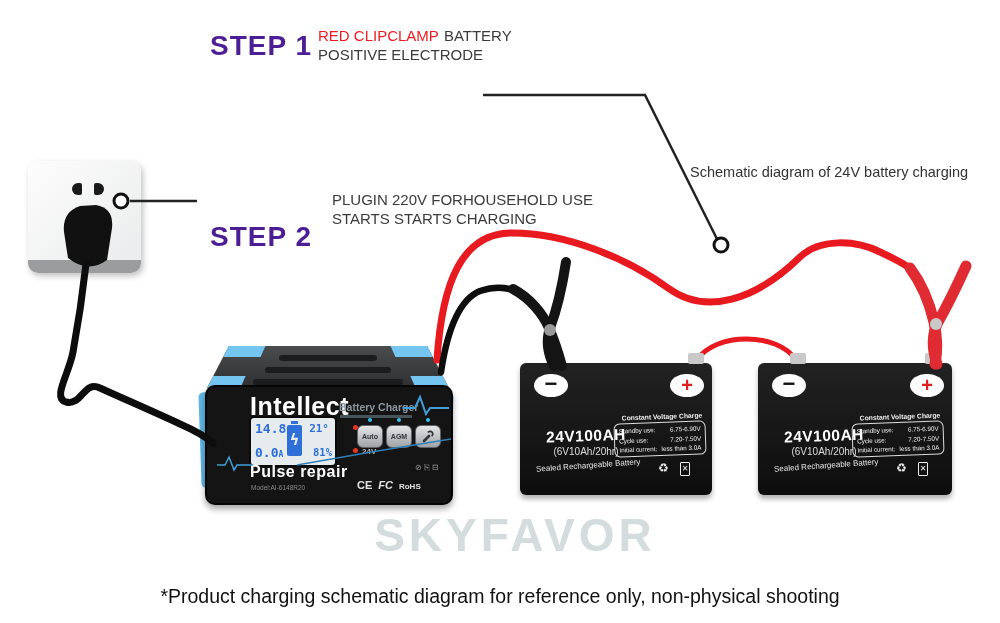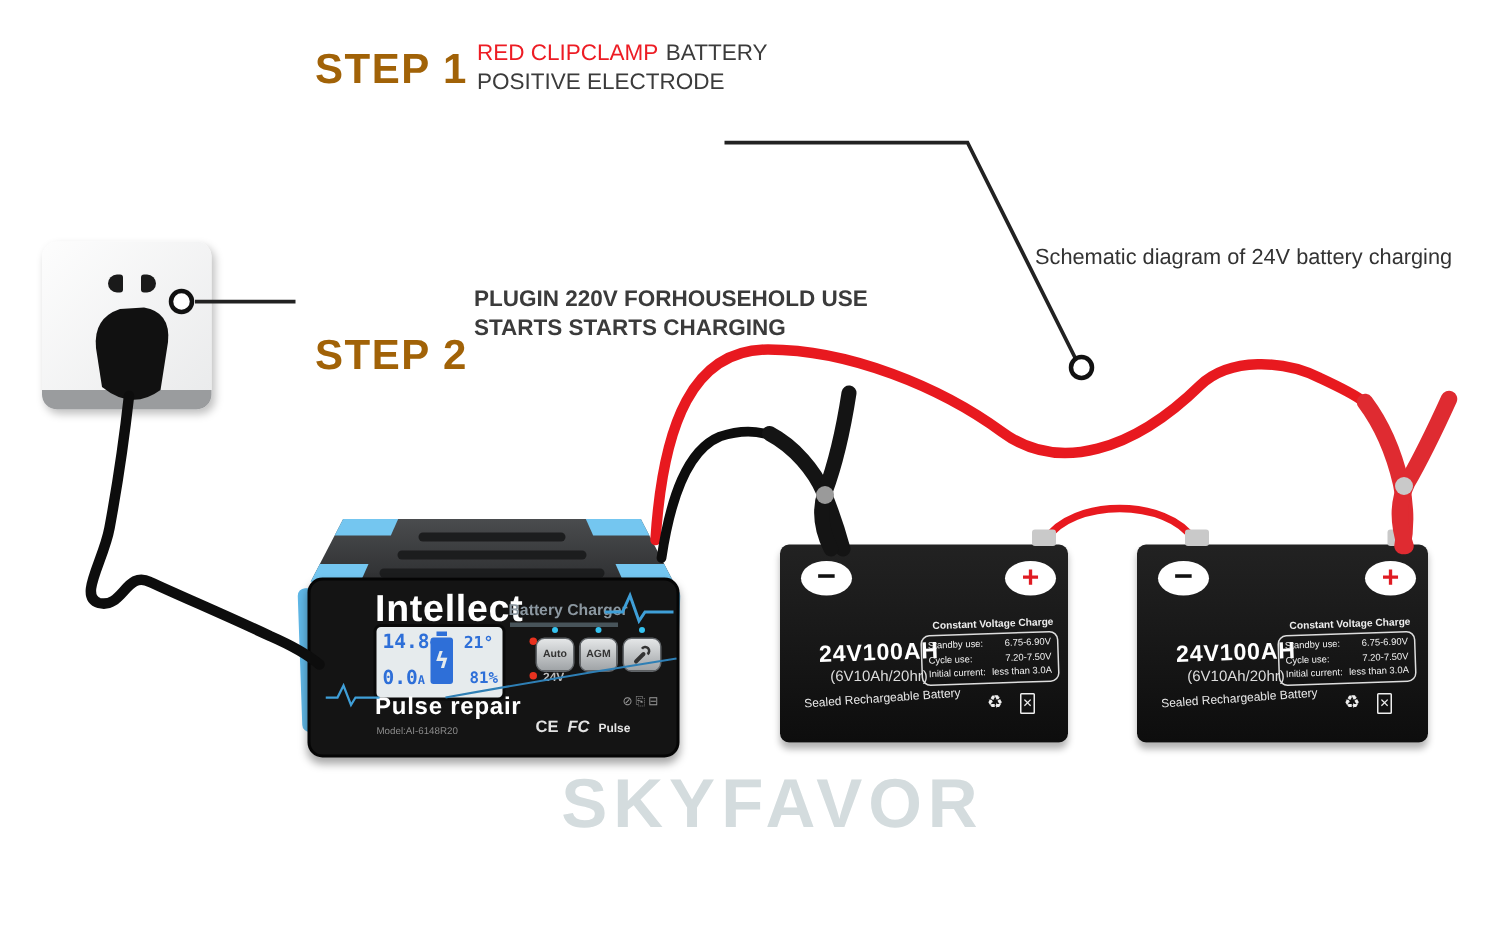--- a/index.html
+++ b/index.html
@@ -1,29 +1,29 @@
 <!DOCTYPE html>
 <html><head>
 <meta charset="utf-8">
 <style>
   html,body{margin:0;padding:0;background:#fff;}
   #canvas{position:relative;width:1000px;height:623px;background:#fff;overflow:hidden;
           font-family:"Liberation Sans",sans-serif;}
 
   
-  .step-label{position:absolute;font-size:28px;font-weight:bold;color:#a16207;letter-spacing:1px;z-index:20;}
+  .step-label{position:absolute;font-size:28px;font-weight:bold;color:#4c1d95;letter-spacing:1px;z-index:20;}
   .step-desc{position:absolute;font-size:15px;line-height:19px;color:#3b3b3b;z-index:20;}
   .step-desc .red{color:#ed1c24;}
   .step-desc .gap{margin-left:5px;margin-top:37px;}
   #step1-label{left:210px;top:30px;}
   #step1-desc{left:318px;top:26px;}
   #black-note{left:318px;top:86px;}
   #schematic-note{position:absolute;left:690px;top:164px;font-size:14.5px;color:#333;z-index:20;}
   #step2-label{left:210px;top:189px;margin-top:32px;}
-  #step2-desc{left:316px;top:190px;font-weight:bold;}
+  #step2-desc{left:332px;top:190px;}
 
   
   #outlet{position:absolute;left:28px;top:161px;width:113px;height:112px;background:linear-gradient(135deg,#fdfdfd,#e9eaeb);
           border-radius:10px;box-shadow:2px 3px 6px rgba(0,0,0,.25);z-index:5;}
   #outlet-strip{position:absolute;left:0;bottom:0;width:100%;height:13px;background:#9a9c9e;border-radius:0 0 10px 10px;}
   .slot{position:absolute;top:22px;width:10px;height:12px;background:#1a1a1a;}
   .slot-l{left:44px;border-radius:6px 2px 2px 6px;}
   .slot-r{left:66px;border-radius:2px 6px 6px 2px;}
 
   
@@ -156,21 +156,21 @@
       <div class="cbtn" id="btn2">AGM</div>
       <div class="cbtn" id="btn3">
         <svg width="14" height="14" style="margin-top:4px;">
           <path d="M3 11 L8 6" stroke="#333" stroke-width="2.6" stroke-linecap="round"></path>
           <path d="M7 2.5 a2.6 2.6 0 1 1 3.6 3.6" fill="none" stroke="#333" stroke-width="1.7"></path>
         </svg>
       </div>
       <div id="mode">Pulse repair</div>
       <div id="model">Model:AI-6148R20</div>
       <div id="certs">
-        <span class="cert-ce">CE</span><span class="cert-fcc">FC</span><span class="cert-rohs">Pulse</span>
+        <span class="cert-ce">CE</span><span class="cert-fcc">FC</span><span class="cert-rohs">RoHS</span>
       </div>
       <div id="mini-icons">⊘⎘⊟</div>
       <svg class="pulse-svg" style="left:10px;top:66px;" width="40" height="20">
         <polyline points="0,12 8,12 12,4 17,17 20,12 36,12" fill="none" stroke="#3f9fd8" stroke-width="1.5"></polyline>
       </svg>
       <svg class="pulse-svg" style="left:88px;top:46px;" width="158" height="36">
         <path d="M2 32 Q 80 18 156 6" fill="none" stroke="#2e7fb5" stroke-width="1.4"></path>
       </svg>
     </div>
   </div>
@@ -219,20 +219,21 @@
       <div class="chg-row">
           <span>Initial current:</span>
           <span>less than 3.0A</span>
         </div>
     </div>
     <div class="recycle">♻</div>
     <div class="no-trash">✕</div>
   </div>
 
   <div id="watermark">SKYFAVOR</div>
+  <div id="footer">*Product charging schematic diagram for reference only, non-physical shooting</div>
 
   <svg id="overlay" width="1000" height="623" viewBox="0 0 1000 623">
 
     <polyline points="483,95 645,95 717,239" fill="none" stroke="#222" stroke-width="2.5"></polyline>
     <circle cx="721" cy="245" r="7" fill="#fff" stroke="#111" stroke-width="3"></circle>
 
     <line x1="130" y1="201" x2="197" y2="201" stroke="#222" stroke-width="2.5"></line>
     <circle cx="121" cy="201" r="7" fill="#fff" stroke="#111" stroke-width="3"></circle>
 
     <path d="M 68,258 L 64,232 Q 62,212 80,206 L 96,205 Q 114,208 112,228 L 107,260 Q 88,274 68,258 Z" fill="#111"></path>

